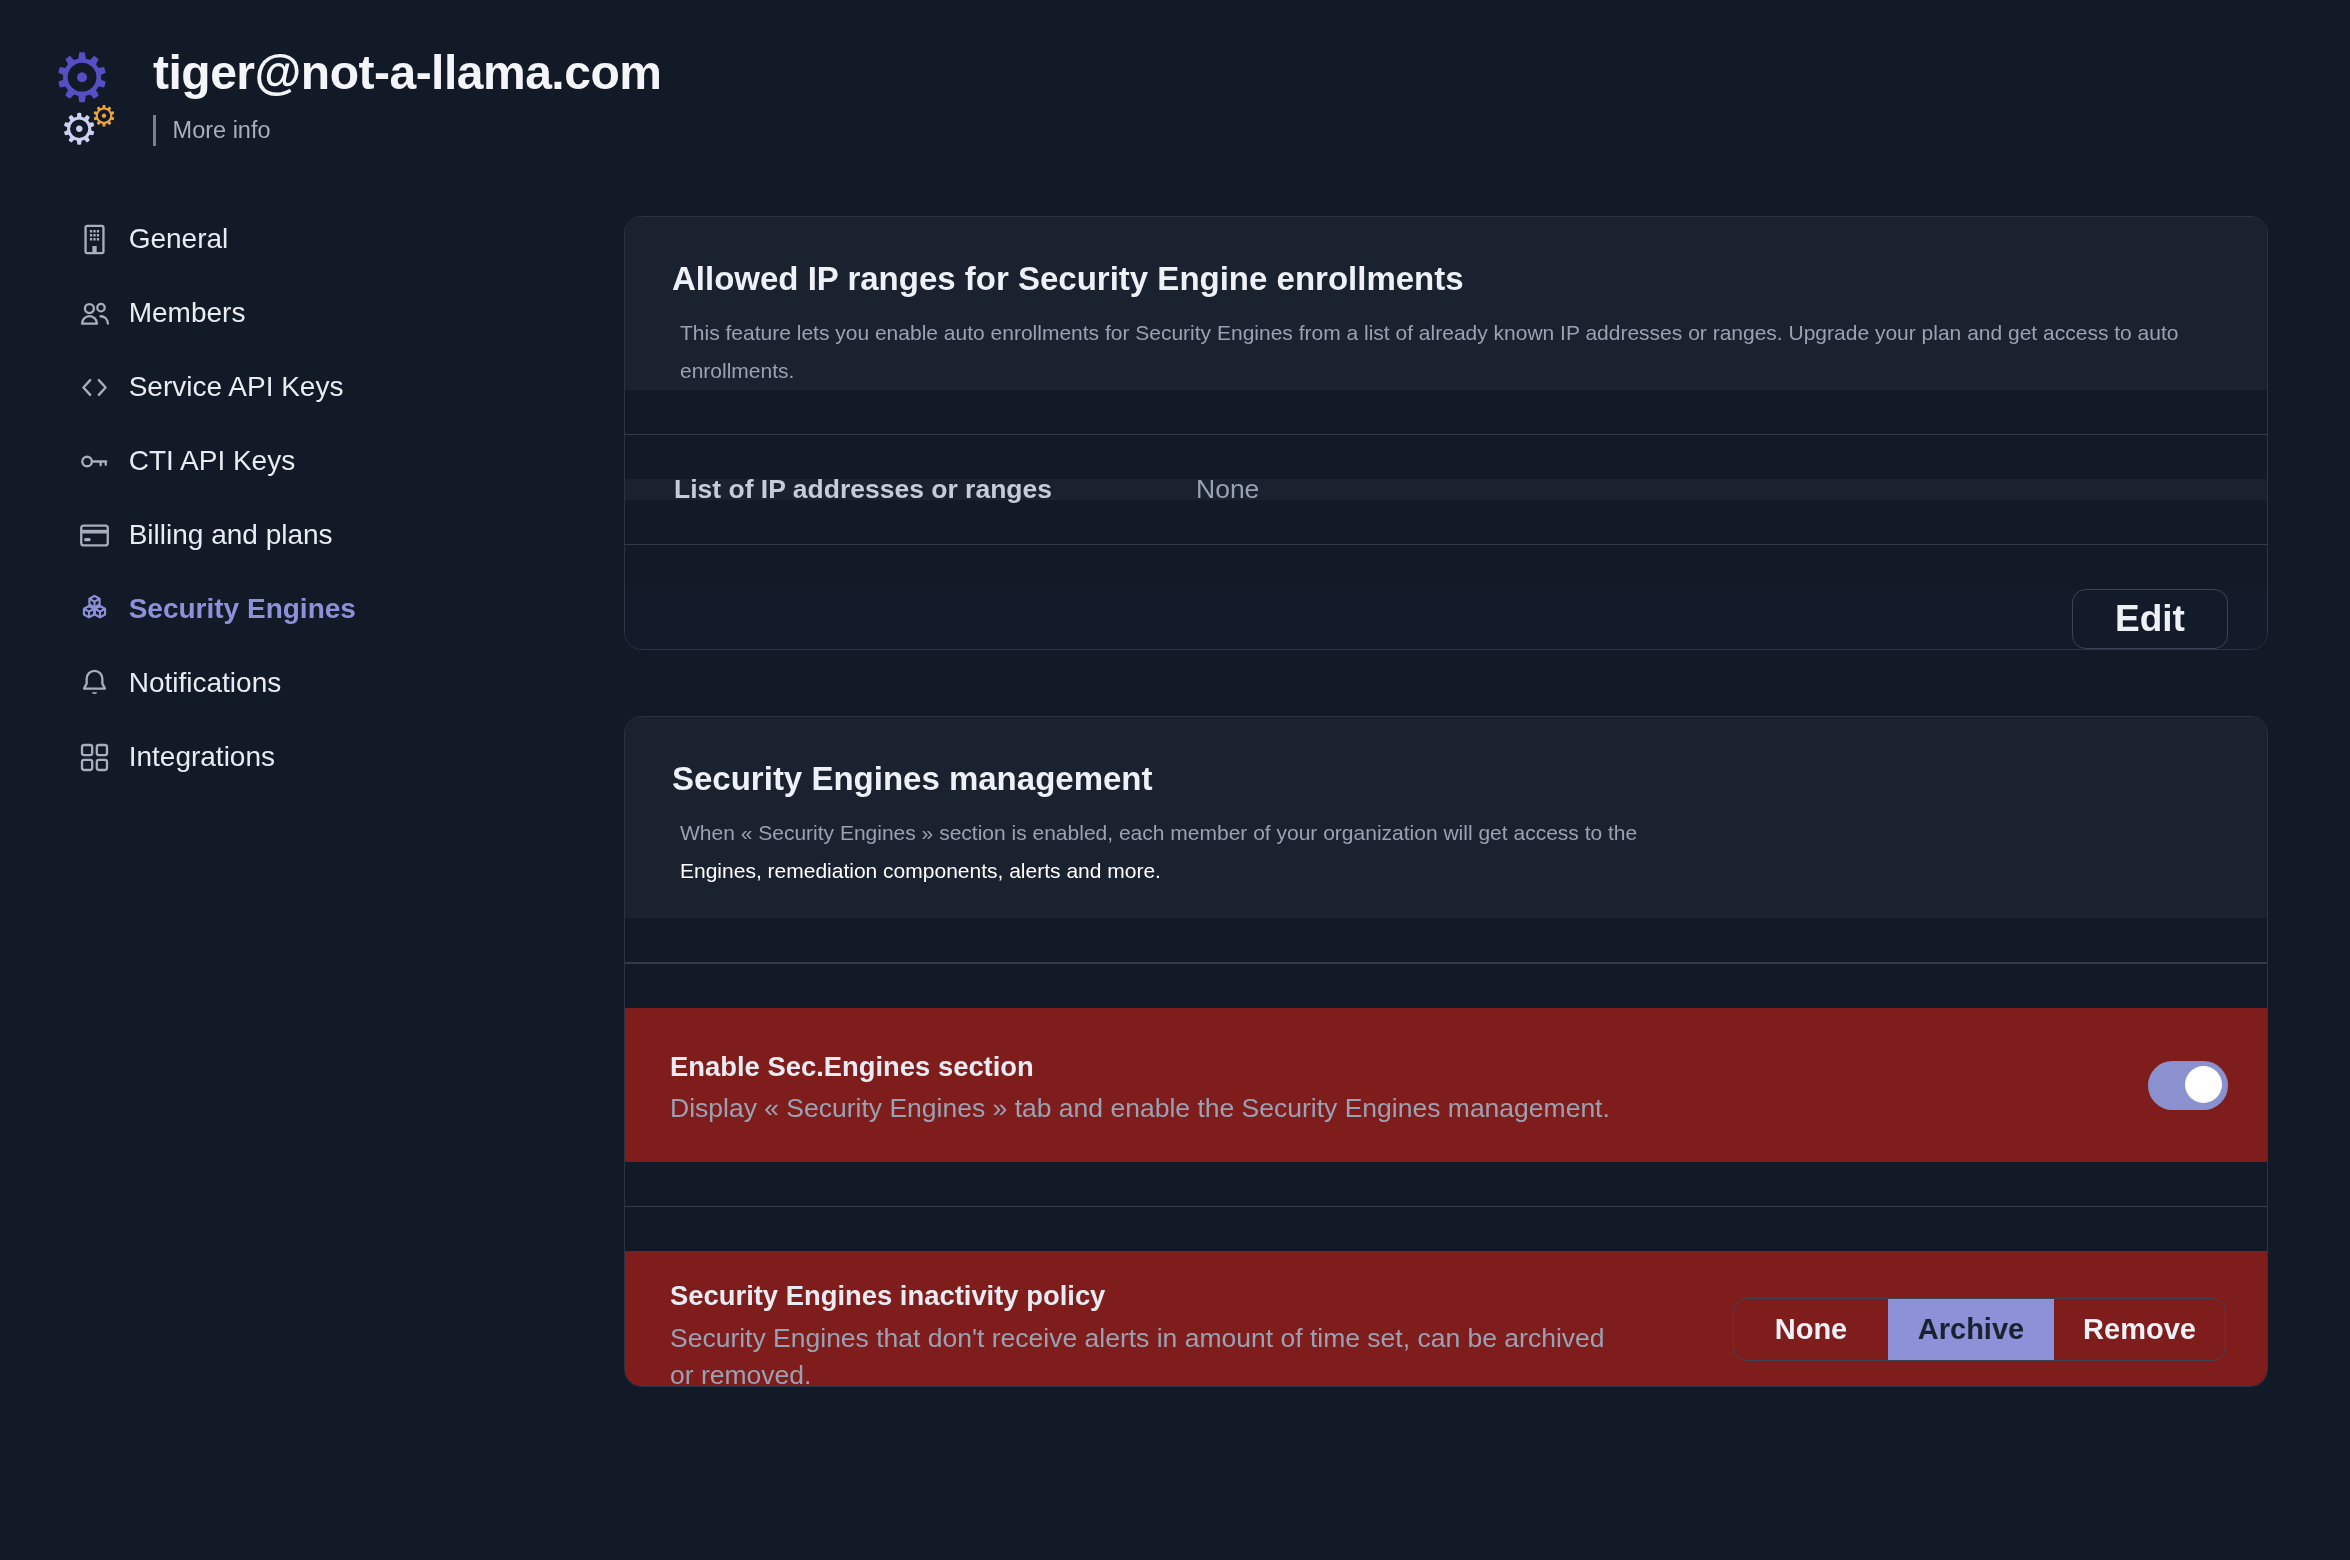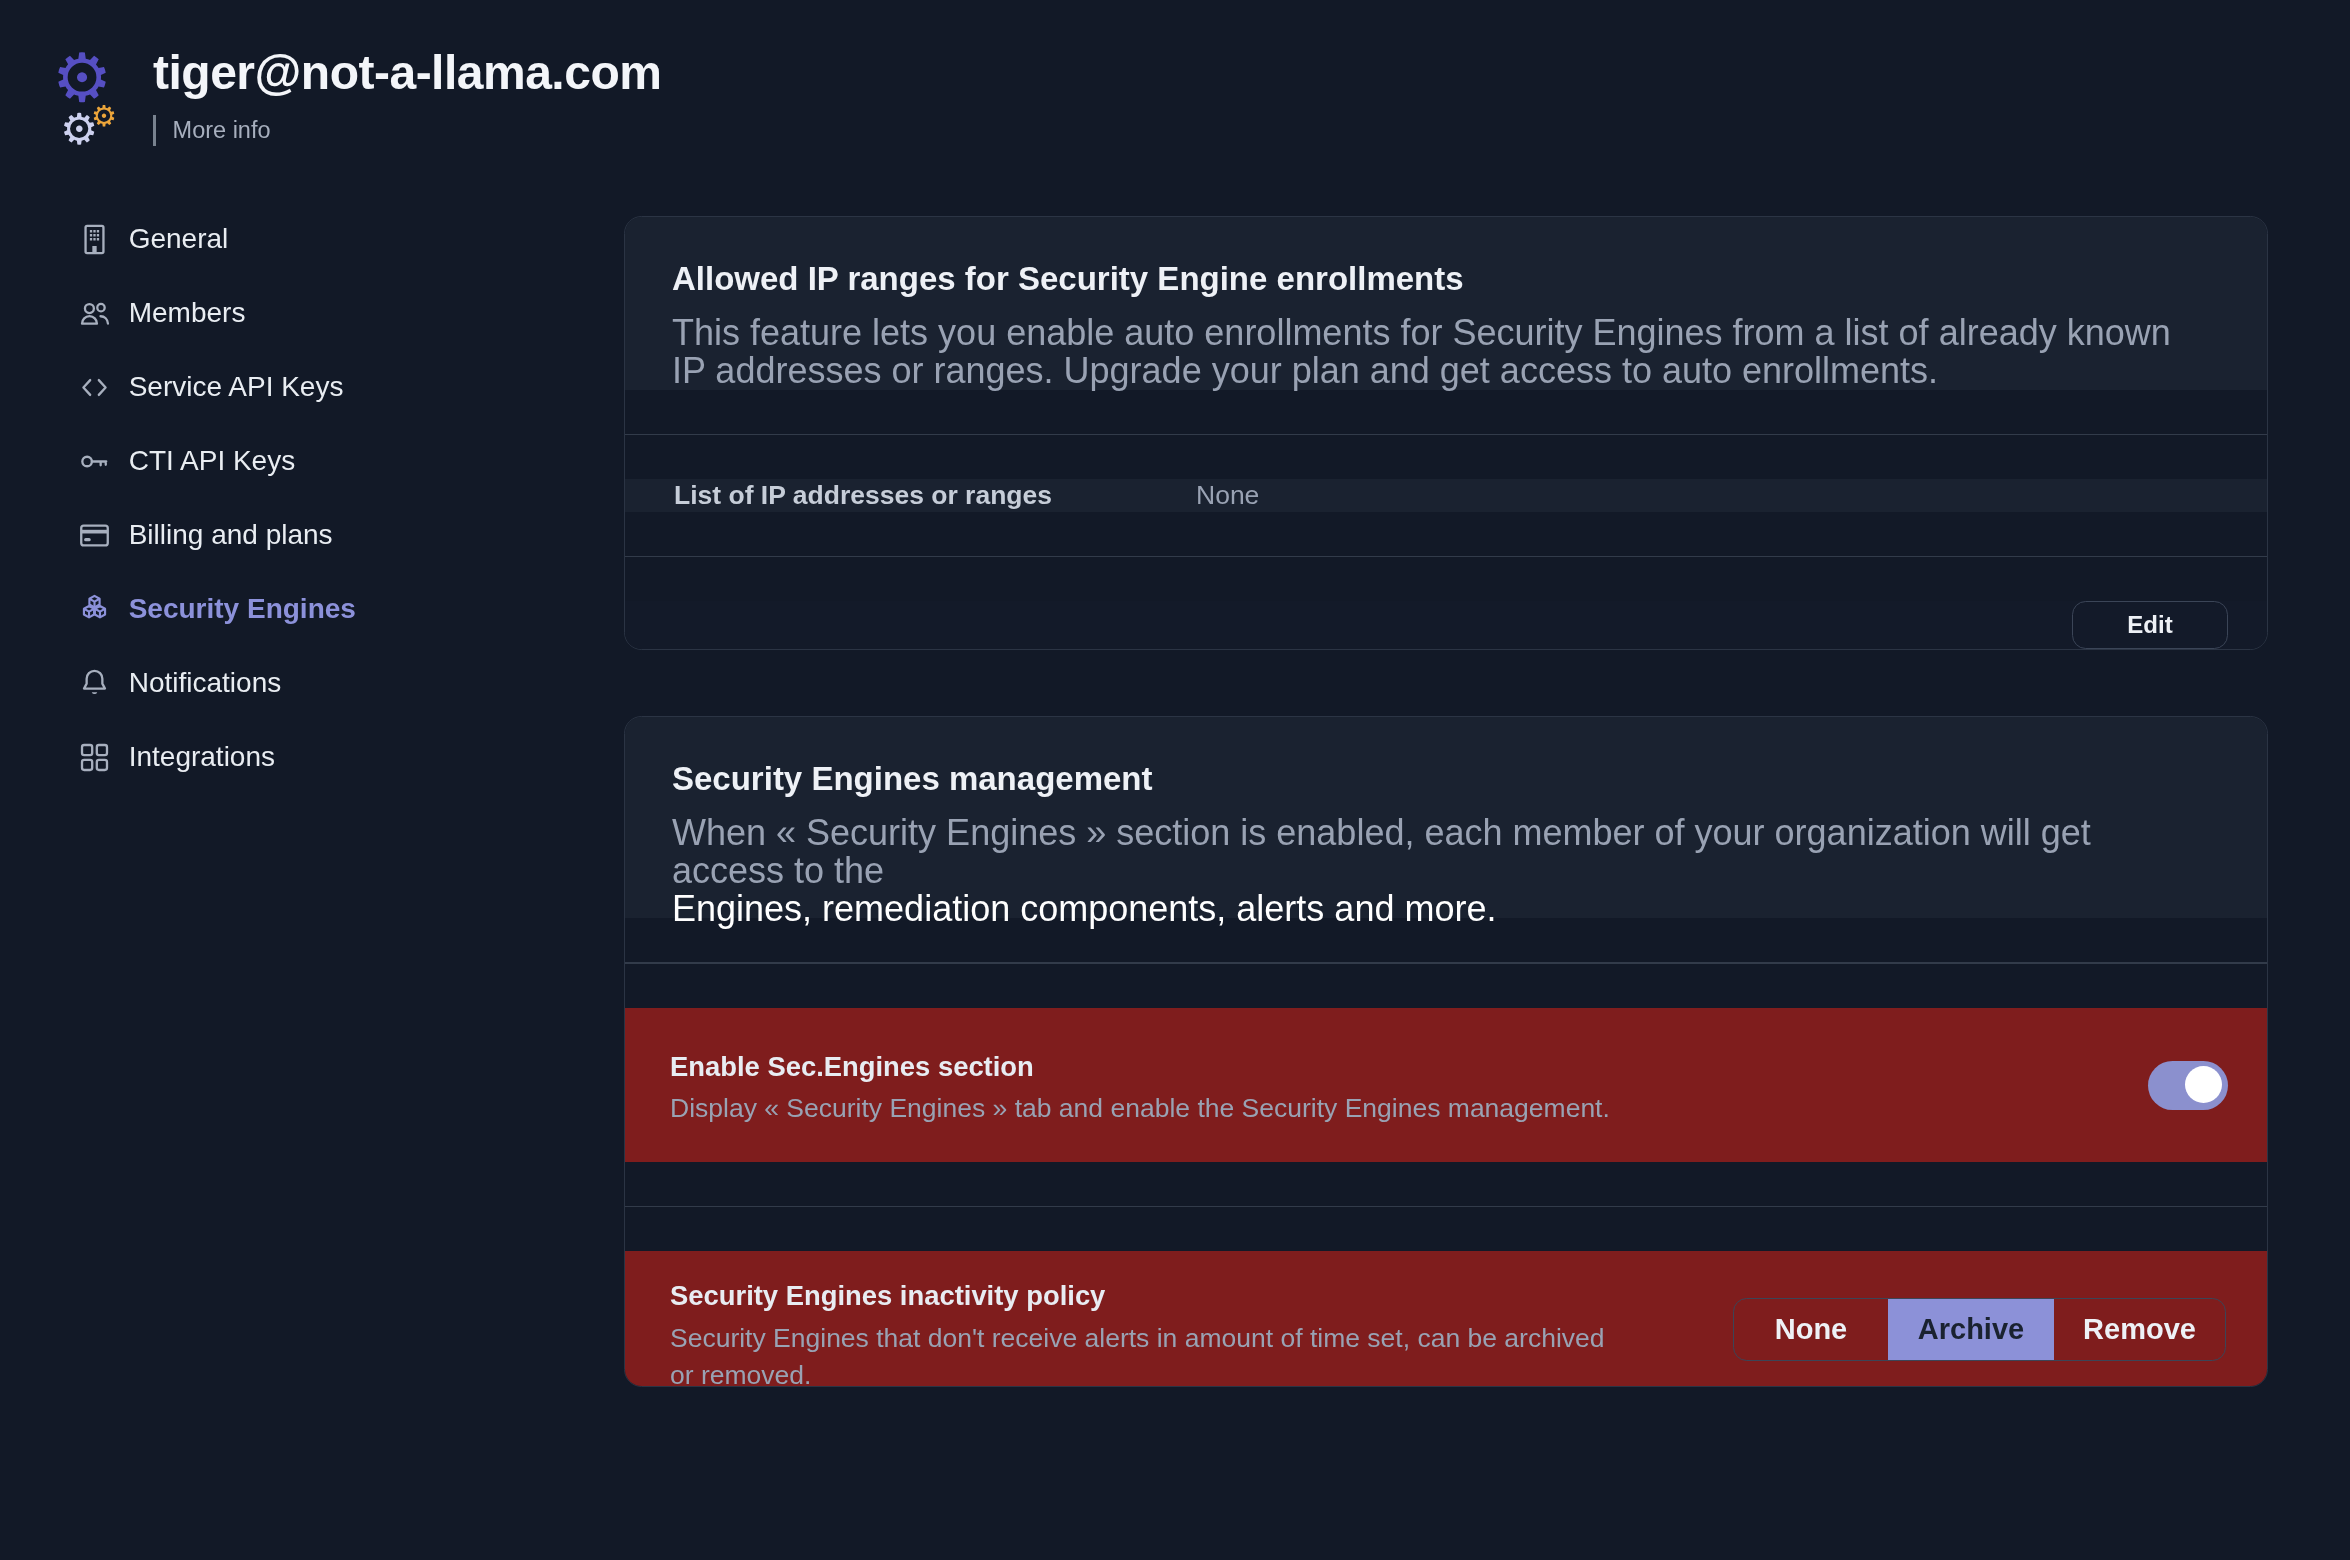--- a/index.html
+++ b/index.html
@@ -41,36 +41,36 @@
     overflow:hidden; display:flex; flex-direction:column;gap:44px;
   }
   .card-1 { top:216px; height:434px; }
   .card-2 { top:716px; height:671px; }
   .band-light { background:#1a2230; }
   .band-dark  { background:#7f1d1d; }
   .divider { height:1.5px; background:#323b4a; flex:0 0 auto; }
 
   .card-head { padding:43px 47px 0 47px; }
   .card-title { font-size:33px; font-weight:bold; color:#eef1f6; }
-  .card-desc { margin-top:15.7px; font-size:36px; line-height:38px; color:#99a2b3; max-width:1514px; }
+  .card-desc { margin-top:15.7px; font-size:21px; line-height:38px; color:#99a2b3; max-width:1514px;margin-left:8px; }
   .card-desc .bold { font-weight:normal; color:#ffffff; }
   .c1-head { height:191px; }
   .c2-head { height:201px; }
 
   .ip-row { height:132px; position:relative; }
   .ip-row .row-label { position:absolute; left:49px; top:50%; transform:translateY(-50%);
     font-size:26.5px; font-weight:600; color:#c6cdd8; }
   .ip-row .row-value { position:absolute; left:571px; top:50%; transform:translateY(-50%);
     font-size:26.5px; color:#99a2b3; }
 
   .card-footer { flex:1; background:#131a29; display:flex; align-items:center; justify-content:flex-end; padding-right:39px; }
   .btn-outline {
-    min-width:156px; height:48px; padding:0 25px;
+    min-width:156px; height:60px; padding:0 25px;
     background:transparent; border:1.5px solid #3b4557; border-radius:13.7px;
-    color:#eef1f6; font-size:24px; font-weight:bold;
+    color:#eef1f6; font-size:37px; font-weight:bold;
     font-family:"Liberation Sans", sans-serif; cursor:pointer;
   }
 
   
   .toggle-row { height:154px; position:relative; }
   .row-title { position:absolute; left:45px; top:43px; font-size:27.4px; font-weight:600; color:#e8ecf2; }
   .row-sub   { position:absolute; left:45px; top:82px; font-size:26.5px; line-height:37px; color:#99a2b3; }
   .toggle { position:absolute; right:39px; top:53px; width:80px; height:49px;
     border-radius:24.5px; background:#8b90ce; cursor:pointer; }
   .toggle .knob { position:absolute; right:5.9px; top:5.9px; width:37px; height:37px;

